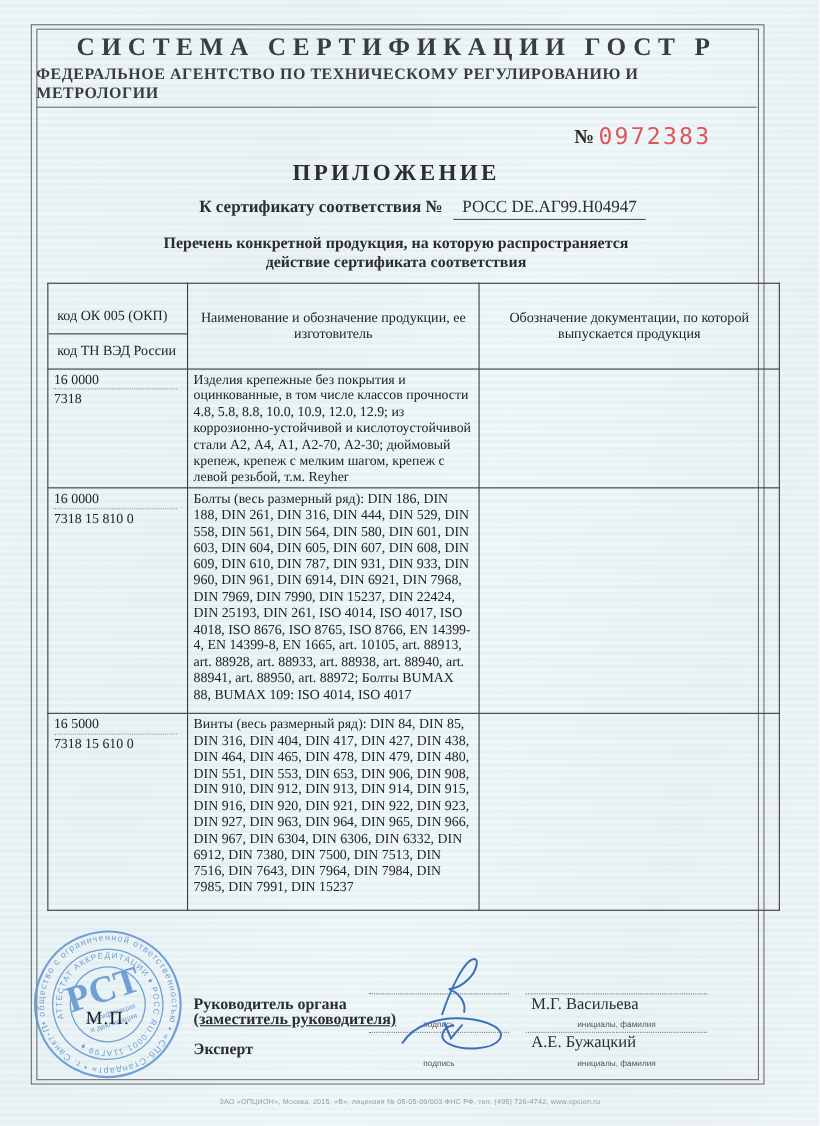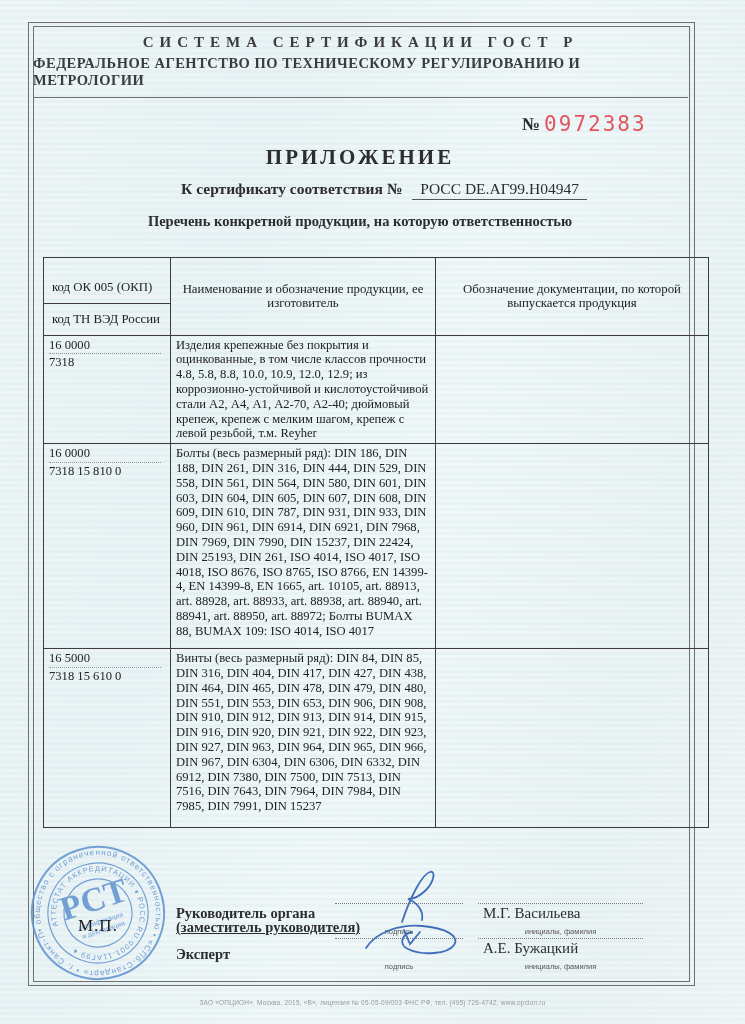--- a/index.html
+++ b/index.html
@@ -12,21 +12,21 @@
     font-family:"Liberation Serif", serif;
     color:#2d2d2d;
   }
   .frame-outer{position:absolute;left:28px;top:22px;width:665px;height:962px;border:1px solid #6f6f6f;}
   .frame-inner{position:absolute;left:4px;top:3px;right:4px;bottom:3px;border:1px solid #6f6f6f;}
   .header-band{
     position:absolute;left:33px;top:26px;width:655px;height:71px;
     border-bottom:1px solid #6f6f6f;
     display:flex;flex-direction:column;justify-content:center;align-items:center;gap:4px;
   }
-  .sys-title{font-size:15px;font-weight:bold;letter-spacing:6px;color:#3c3c3c;}
+  .sys-title{font-size:23px;font-weight:bold;letter-spacing:6px;color:#3c3c3c;}
   .agency{font-size:14.5px;font-weight:bold;letter-spacing:.5px;color:#3c3c3c;}
   .form-number{position:absolute;left:522px;top:112px;white-space:nowrap;}
   .form-number .nsign{font-size:18px;font-weight:bold;color:#2d2d2d;}
   .form-number .digits{font-family:"DejaVu Sans Mono", monospace;font-size:21px;letter-spacing:2px;color:#e0545f;vertical-align:-1px;}
   .doc-title{position:absolute;left:0;top:145px;width:720px;text-align:center;font-size:21px;font-weight:bold;letter-spacing:3px;color:#2d2d2d;}
   .cert-line{position:absolute;left:0;top:180px;width:720px;text-align:center;font-size:15.5px;padding-left:24px;}
   .cert-line .lbl{font-weight:bold;}
   .cert-line .val{display:inline-block;padding:0 8px 1px 8px;border-bottom:1px solid #555;margin-left:6px;font-size:15.5px;}
   .subtitle{position:absolute;left:0;top:212px;width:720px;text-align:center;font-size:14.5px;font-weight:bold;line-height:18px;}
 
@@ -79,41 +79,42 @@
   </div>
 
   <div class="doc-title">ПРИЛОЖЕНИЕ</div>
 
   <div class="cert-line">
     <span class="lbl">К сертификату соответствия №</span>
     <span class="val">РОСС DE.АГ99.Н04947</span>
   </div>
 
   <div class="subtitle">
-    <div>Перечень конкретной продукции,  на которую ответственностью</div>
+    <div>Перечень конкретной продукция,  на которую распространяется</div>
+    <div>действие сертификата соответствия</div>
   </div>
 
   <table class="products">
     <tbody>
         <tr class="hdr">
       <td class="c1">
         <div class="hdr-c1">
           <div class="top">код ОК 005 (ОКП)</div>
           <div class="bot">код ТН ВЭД России</div>
         </div>
       </td>
       <td class="c2">Наименование и обозначение продукции, ее изготовитель</td>
       <td class="c3">Обозначение документации, по которой выпускается продукция</td>
     </tr>
     <tr class="r1">
       <td class="c1">
         <div class="code-okp">16 0000</div>
         <div class="code-tnved">7318</div>
       </td>
-      <td class="c2">Изделия крепежные без покрытия и оцинкованные, в том числе классов прочности 4.8, 5.8, 8.8, 10.0, 10.9, 12.0, 12.9; из коррозионно-устойчивой и кислотоустойчивой стали А2, А4, А1, А2-70, А2-40;  дюймовый крепеж, крепеж с мелким шагом, крепеж с левой резьбой, т.м. Reyher</td>
+      <td class="c2">Изделия крепежные без покрытия и оцинкованные, в том числе классов прочности 4.8, 5.8, 8.8, 10.0, 10.9, 12.0, 12.9; из коррозионно-устойчивой и кислотоустойчивой стали А2, А4, А1, А2-70, А2-30;  дюймовый крепеж, крепеж с мелким шагом, крепеж с левой резьбой, т.м. Reyher</td>
       <td class="c3"></td>
     </tr>
     <tr class="r2">
       <td class="c1">
         <div class="code-okp">16 0000</div>
         <div class="code-tnved">7318 15 810 0</div>
       </td>
       <td class="c2">Болты (весь размерный ряд): DIN 186, DIN 188, DIN 261, DIN 316, DIN 444, DIN 529, DIN 558, DIN 561, DIN 564, DIN 580, DIN 601, DIN 603, DIN 604, DIN 605, DIN 607, DIN 608, DIN 609, DIN 610, DIN 787, DIN 931, DIN 933, DIN 960, DIN 961, DIN 6914, DIN 6921, DIN 7968, DIN 7969, DIN 7990, DIN 15237, DIN 22424, DIN 25193, DIN 261, ISO 4014, ISO 4017, ISO 4018, ISO 8676, ISO 8765, ISO 8766,  EN 14399-4, EN 14399-8, EN 1665, art. 10105, art. 88913, art. 88928, art. 88933, art. 88938, art. 88940,  art. 88941, art. 88950, art. 88972; Болты BUMAX 88, BUMAX 109: ISO 4014, ISO 4017</td>
       <td class="c3"></td>
     </tr>

